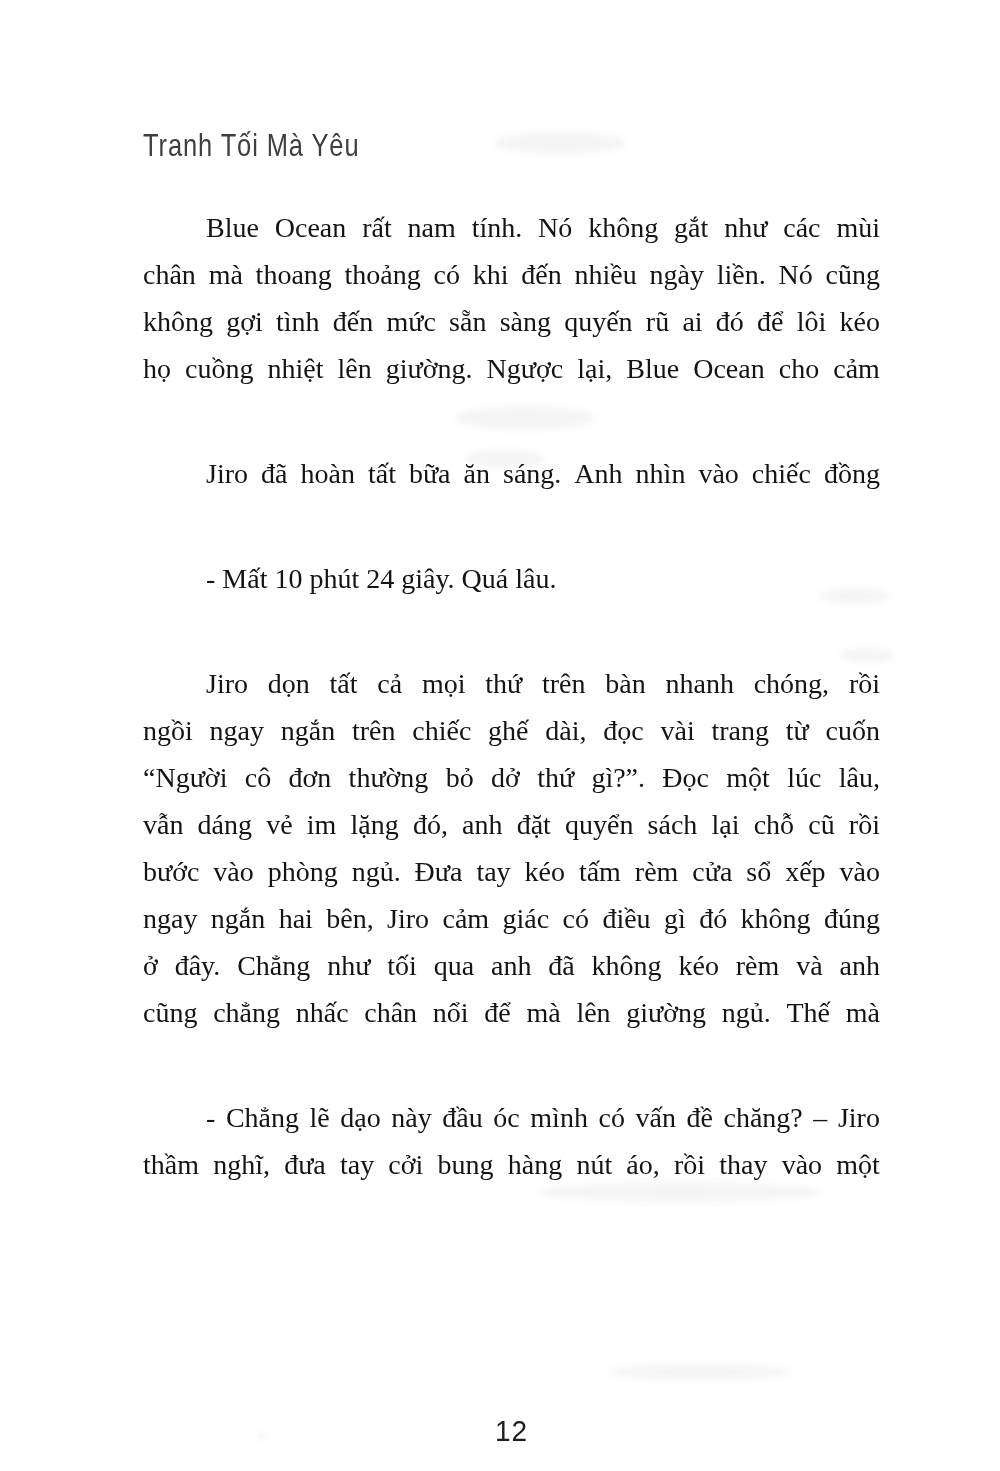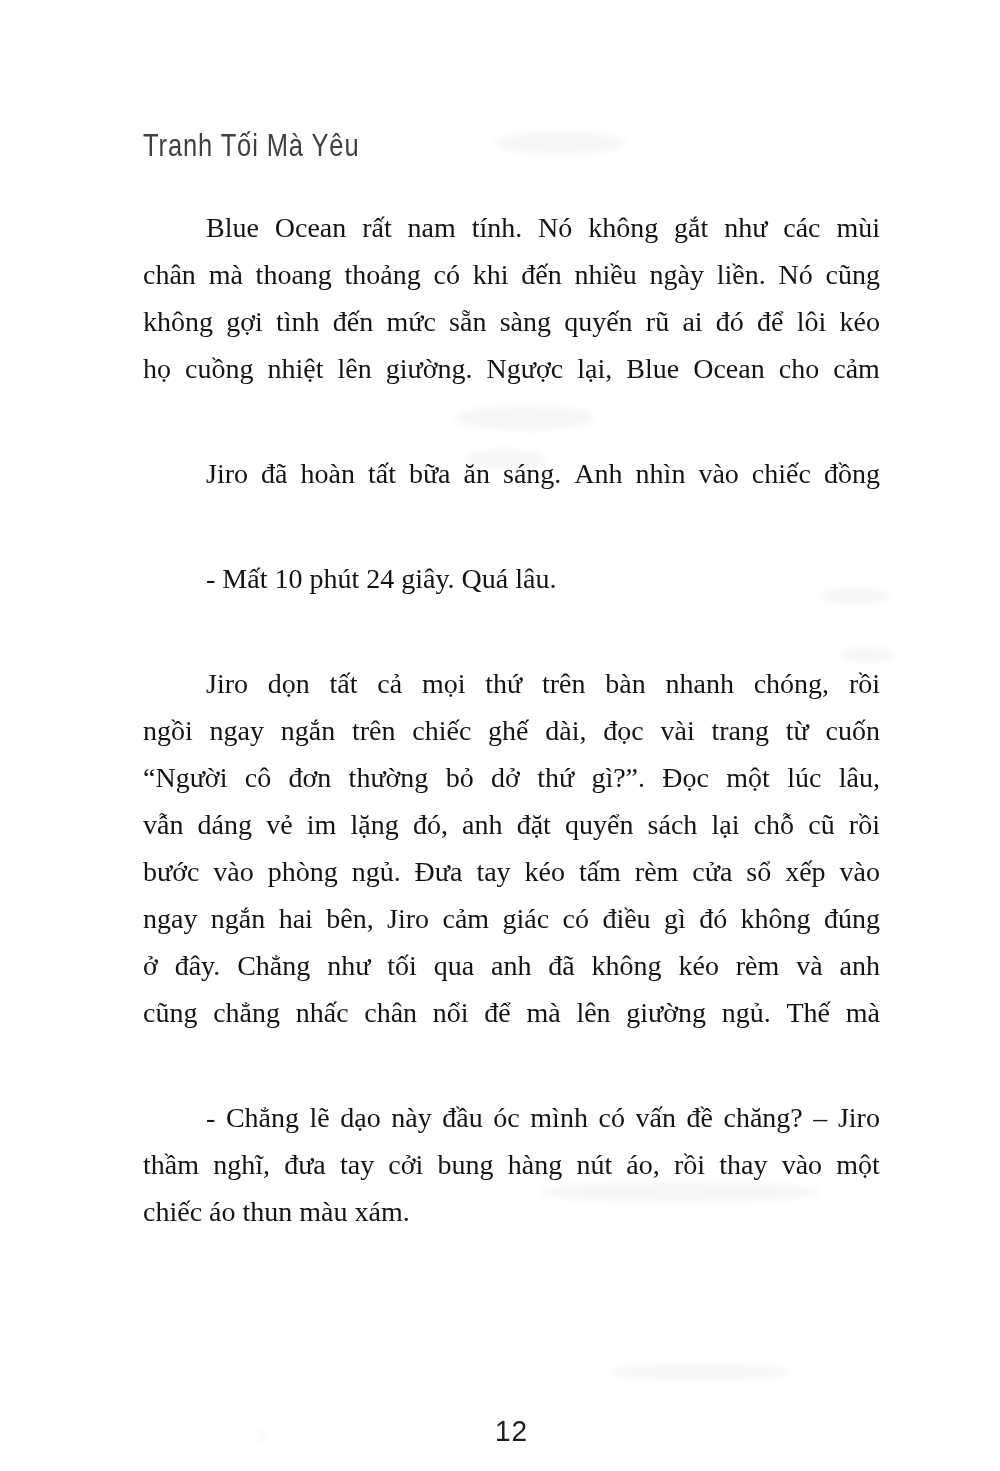--- a/index.html
+++ b/index.html
@@ -303,21 +303,20 @@
           <span>cởi</span>
           <span>bung</span>
           <span>hàng</span>
           <span>nút</span>
           <span>áo,</span>
           <span>rồi</span>
           <span>thay</span>
           <span>vào</span>
           <span>một</span>
         </div>
-        <div class="line last">chiếc áo thun màu xám.</div>
       </div>
     </div>
 
   <div class="artifact" style="left:495px; top:100px; width:130px; height:22px;"></div>
   <div class="artifact" style="left:455px; top:374px; width:140px; height:24px;"></div>
   <div class="artifact" style="left:465px; top:418px; width:80px; height:18px;"></div>
   <div class="artifact" style="left:820px; top:556px; width:70px; height:16px;"></div>
   <div class="artifact" style="left:840px; top:616px; width:55px; height:14px;"></div>
   <div class="artifact" style="left:540px; top:1150px; width:280px; height:20px;"></div>
   <div class="artifact" style="left:610px; top:1332px; width:180px; height:16px;"></div>

